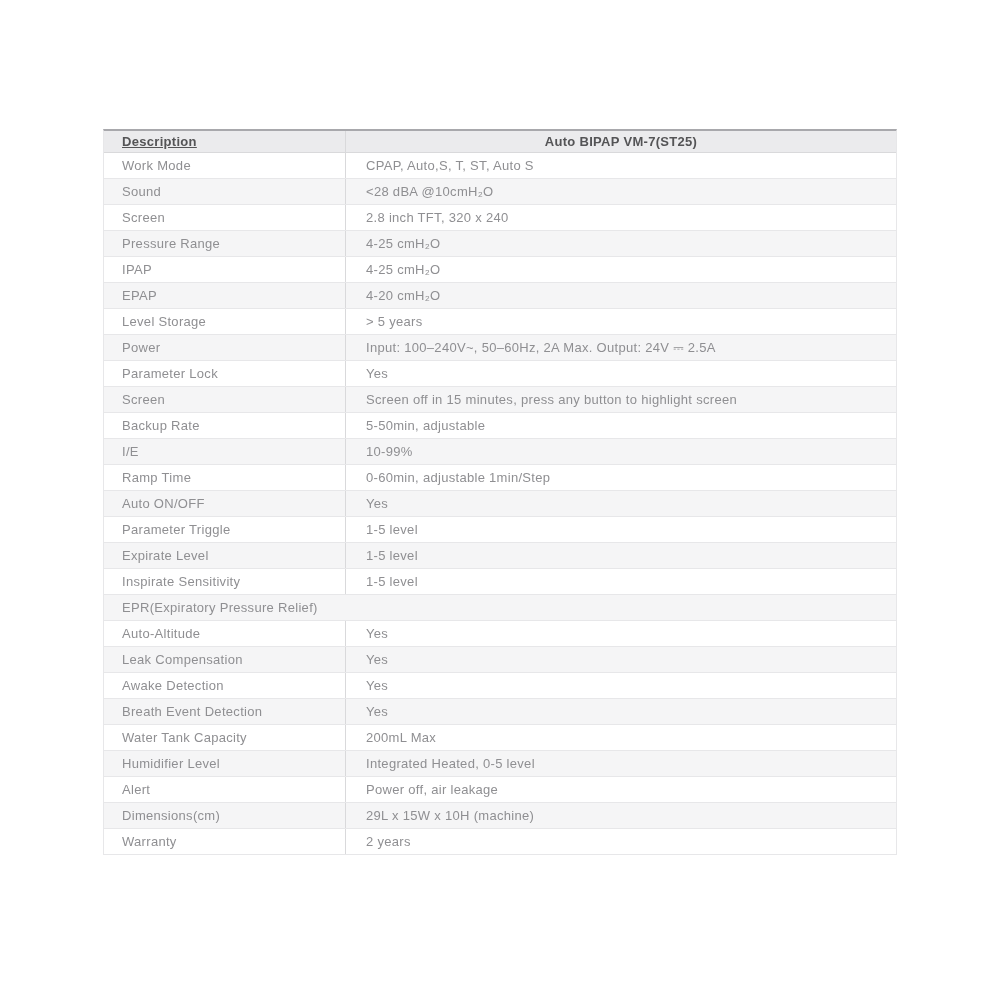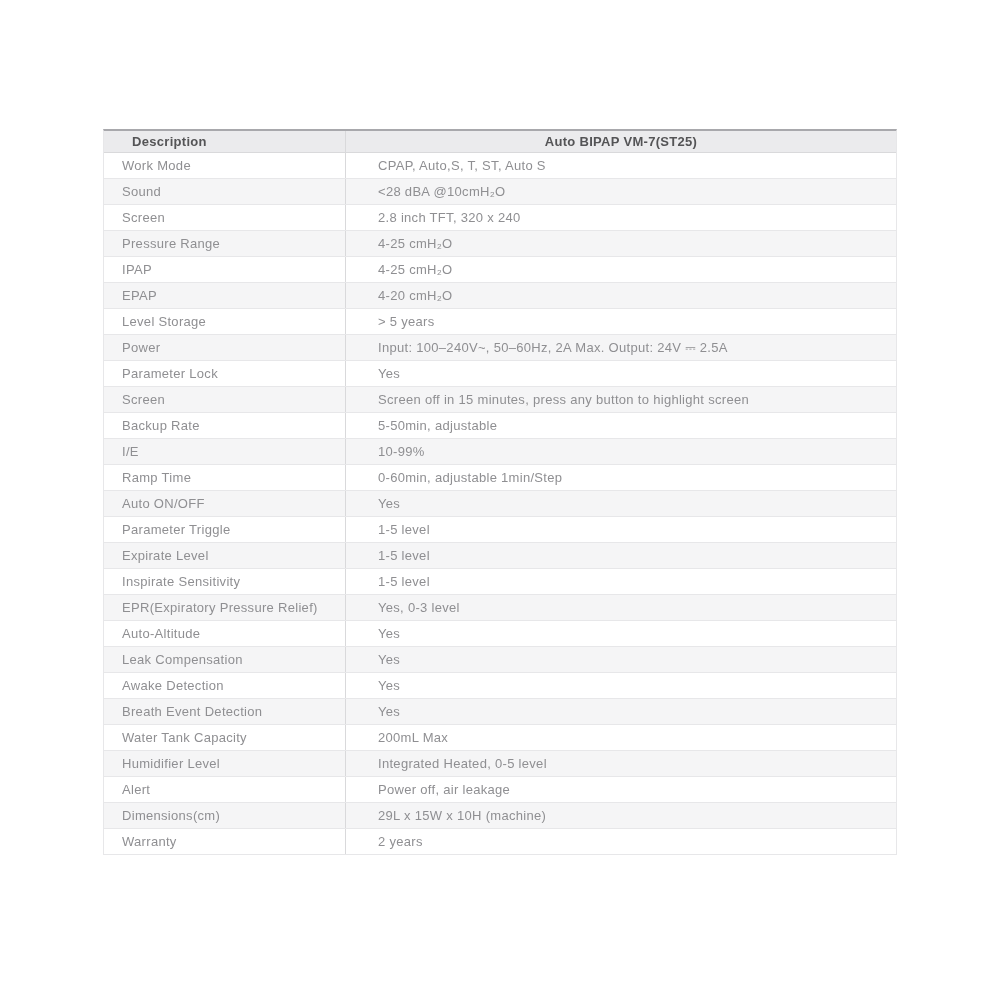--- a/index.html
+++ b/index.html
@@ -34,22 +34,23 @@
     display: flex;
     align-items: center;
     height: 22px;
     background: var(--header-bg);
     border-bottom: 1px solid var(--divider);
     color: var(--header-text);
     font-weight: bold;
   }
   .t-header .cell-label {
     width: 241px;
-    padding-left: 28px;
+    padding-left: 18px;
     flex: none;
+    text-decoration: underline;
   }
   .t-header .cell-value {
     flex: 1;
     text-align: left;
     border-left: 1px solid var(--divider);
     align-self: stretch;
     display: flex;
     align-items: center;
     justify-content: center;
   }
@@ -66,21 +67,21 @@
     flex: none;
     padding-left: 18px;
     display: flex;
     align-items: center;
     white-space: nowrap;
     overflow: hidden;
   }
   .t-body .cell-value {
     flex: 1;
     border-left: 1px solid var(--divider);
-    padding-left: 32px;
+    padding-left: 20px;
     display: flex;
     align-items: center;
     white-space: nowrap;
     overflow: hidden;
   }
 </style>
 </head>
 <body>
 
 <div class="spec-table">
@@ -170,21 +171,20 @@
     <div class="cell-value">1-5 level</div>
   </div>
 
   <div class="row">
     <div class="cell-label">Inspirate Sensitivity</div>
     <div class="cell-value">1-5 level</div>
   </div>
 
   <div class="row">
     <div class="cell-label">EPR(Expiratory Pressure Relief)</div>
-    <div class="cell-value">Yes, 0-3 level</div>
   </div>
 
   <div class="row">
     <div class="cell-label">Auto-Altitude</div>
     <div class="cell-value">Yes</div>
   </div>
 
   <div class="row">
     <div class="cell-label">Leak Compensation</div>
     <div class="cell-value">Yes</div>

